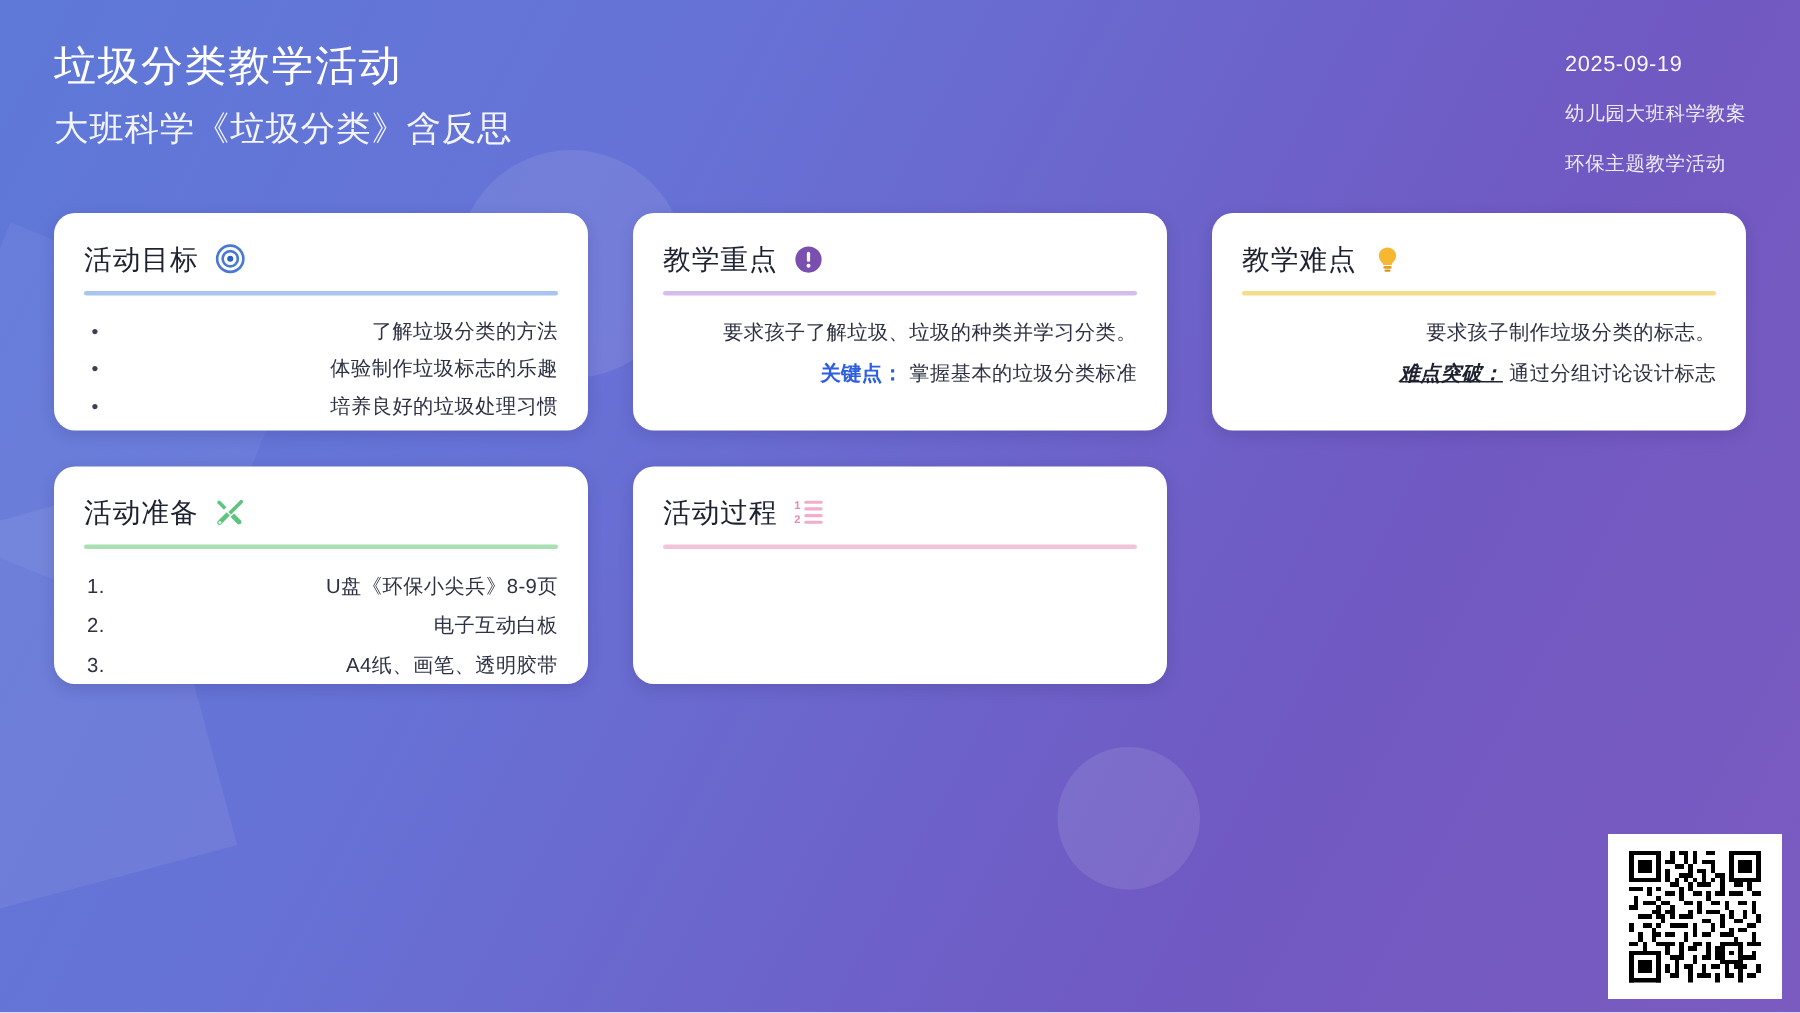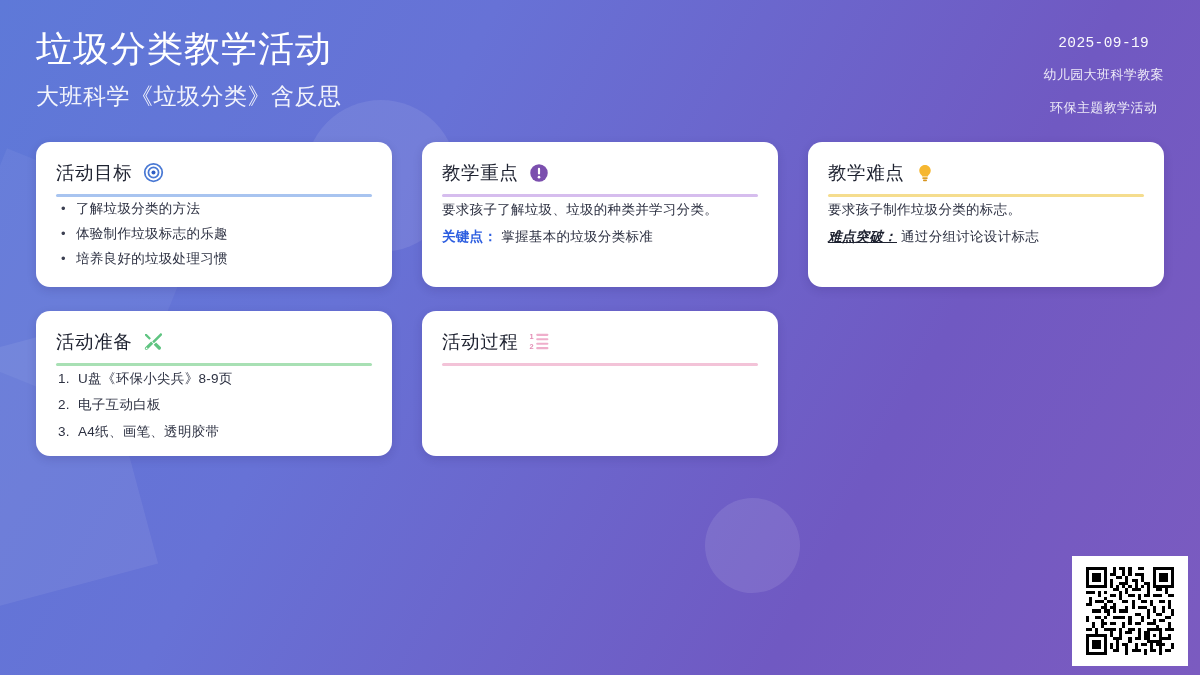--- a/index.html
+++ b/index.html
@@ -38,31 +38,30 @@
     transform: rotate(22deg);
   }
 
   
   .header {
     position: absolute; left: 0; top: 0; width: 1200px; height: 120px;
     padding: 24px 34px 0 36px;
   }
   .header-left { position: absolute; left: 36px; top: 26px; }
   .slide-title {
-    font-size: 36px; font-weight: 400; color: #ffffff;
+    font-size: 28px; font-weight: 400; color: #ffffff;
     letter-spacing: 1px; line-height: 1.3;
   }
   .slide-subtitle {
     font-size: 23px; font-weight: 400; color: rgba(255,255,255,0.92);
     letter-spacing: 0.5px; margin-top: 8px;
   }
   .header-right {
     position: absolute; right: 36px; top: 32px;
-    text-align: center;
-    font-family: Liberation Mono, monospace;
+    text-align: left;
   }
   .meta-date {
     font-size: 14.5px; color: rgba(255,255,255,0.96);
     line-height: 1.55; letter-spacing: 0.4px;
   }
   .meta-line {
     font-size: 13px; color: rgba(255,255,255,0.88);
     line-height: 1.55; letter-spacing: 0.4px; margin-top: 12px;
   }
 
@@ -90,21 +89,21 @@
     font-size: 18.5px; font-weight: 500; color: #1e2230;
     letter-spacing: 0.6px; white-space: nowrap;
   }
   .card-icon {
     display: inline-flex; align-items: center; justify-content: center;
     width: 22px; height: 22px; flex: none;
   }
   .card-rule {
     height: 3px; border-radius: 2px; margin-top: 9px; width: 100%;
   }
-  .card-body { margin-top: 0; }
+  .card-body { margin-top: 12px; text-align: right; }
 
   
   ul.bullets { list-style: none; }
   ul.bullets li {
     position: relative;
     font-size: 13.5px; color: #2d3142; line-height: 1.85;
     padding-left: 20px; letter-spacing: 0.3px;
   }
   ul.bullets li::before {
     content: "•"; position: absolute; left: 5px; top: 0;

